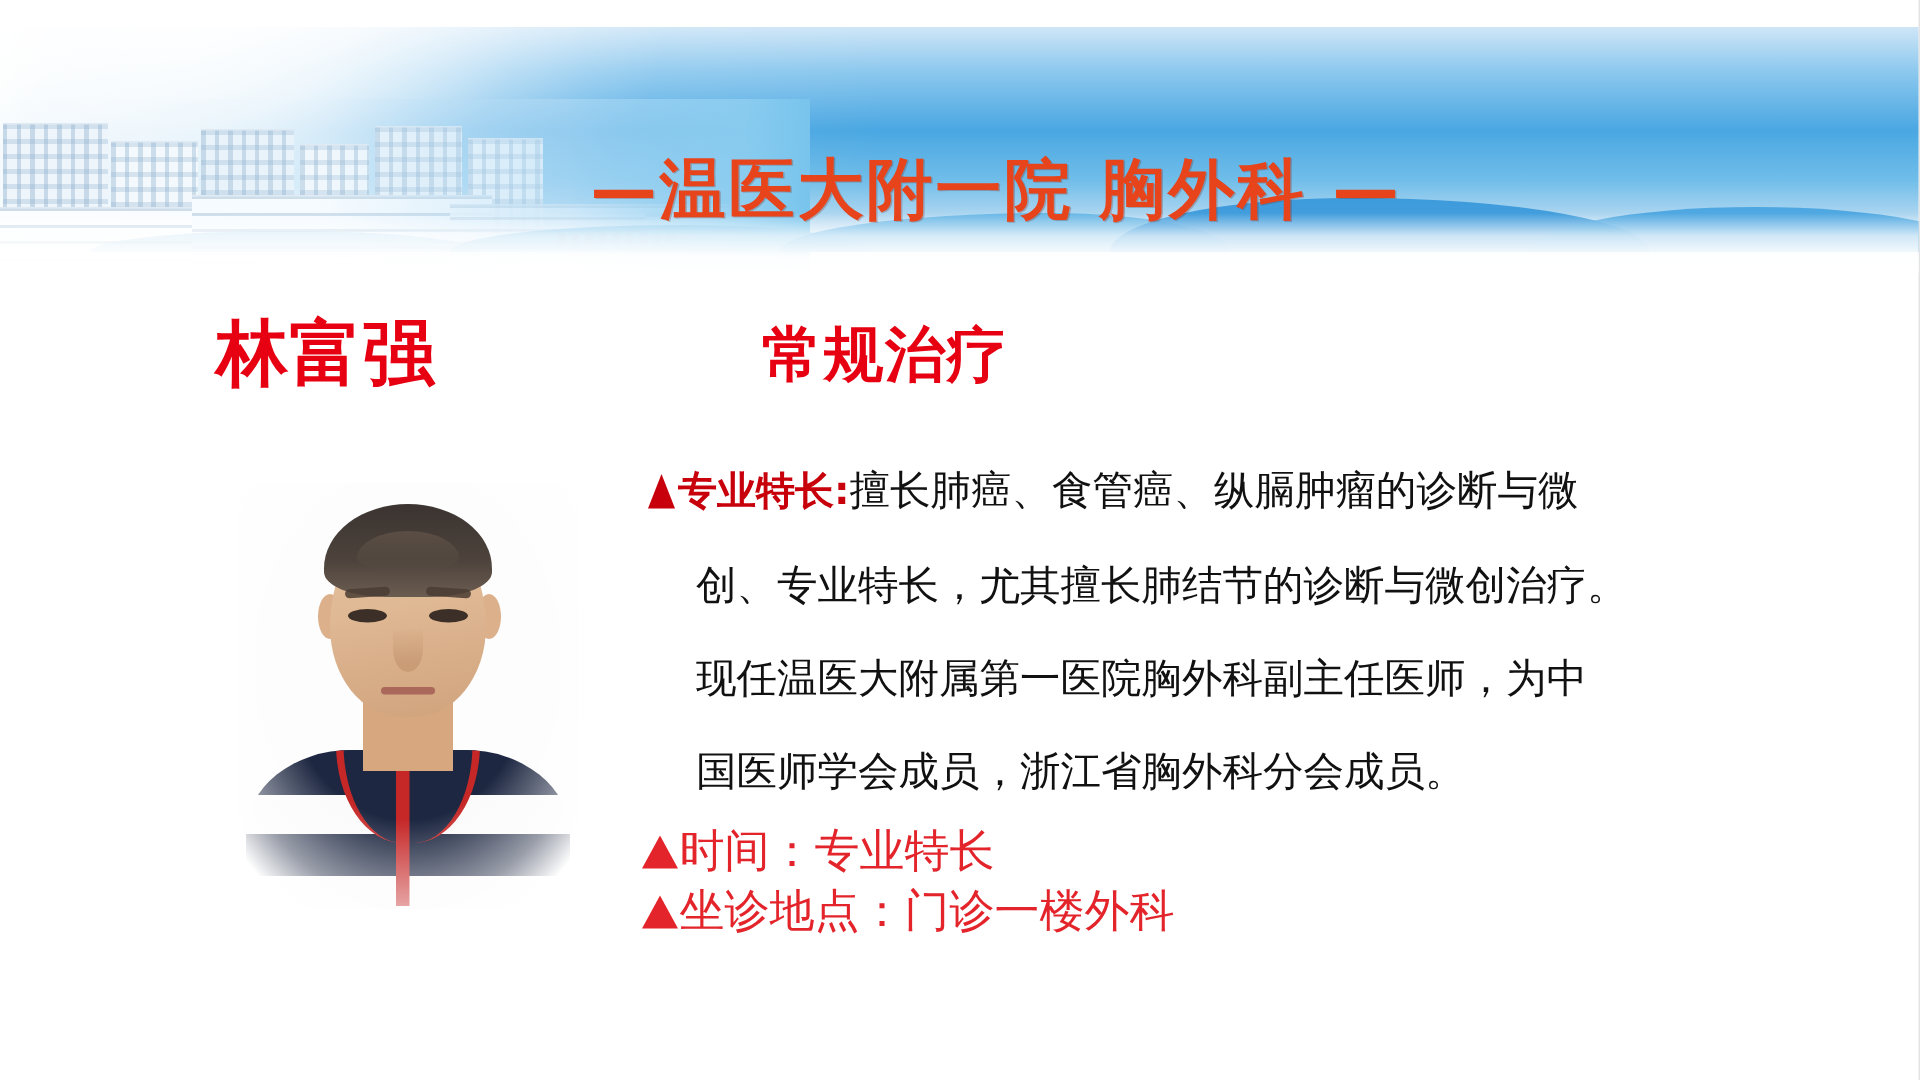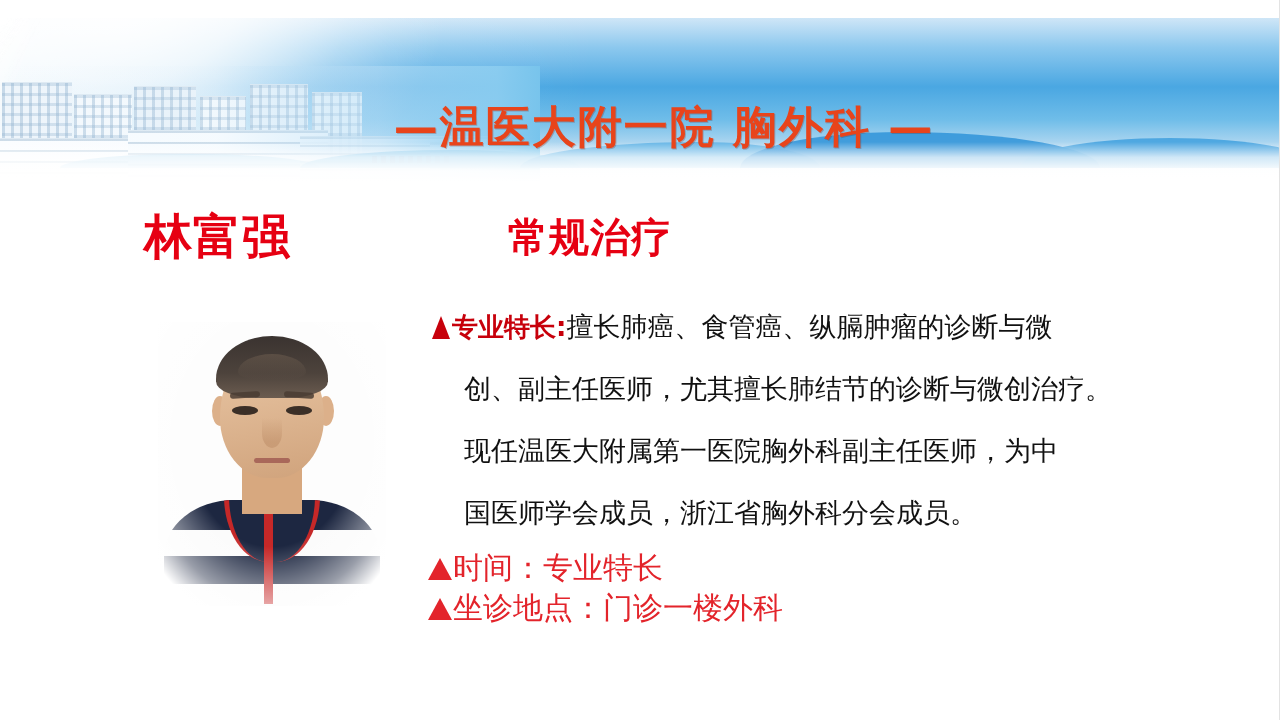--- a/index.html
+++ b/index.html
@@ -525,21 +525,21 @@
     <div class="ph-eye r"></div>
     <div class="ph-nose"></div>
     <div class="ph-mouth"></div>
     <div class="ph-fade"></div>
   </div>
 
   <div class="desc">
     <p>
       <span class="tri-up slim"></span><span class="lbl-red">专业特长:</span><span>擅长肺癌、食管癌、纵膈肿瘤的诊断与微</span>
     </p>
-    <p class="indent">创、副主任医师，尤其擅长肺结节的诊断与微创治疗。</p>
+    <p class="indent">创、专业特长，尤其擅长肺结节的诊断与微创治疗。</p>
     <p class="indent">现任温医大附属第一医院胸外科副主任医师，为中</p>
     <p class="indent">国医师学会成员，浙江省胸外科分会成员。</p>
   </div>
 
   <div class="schedule">
     <span class="row">
       <span class="tri-up"></span><span>时间：</span><span>专业特长</span>
     </span>
     <span class="row">
       <span class="tri-up"></span><span>坐诊地点：</span><span>门诊一楼外科</span>

